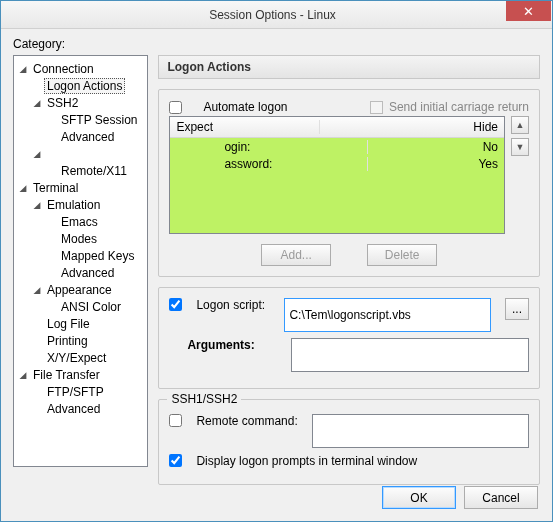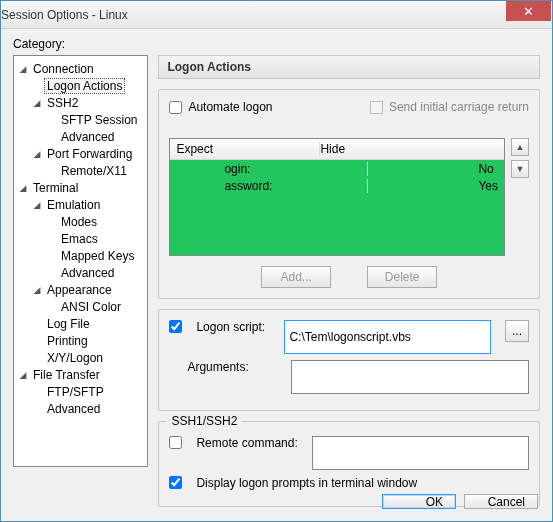--- a/index.html
+++ b/index.html
@@ -23,21 +23,21 @@
     height: 28px;
     background: linear-gradient(to bottom, #f7f7f7, #e8e8e8);
     border-bottom: 1px solid #d0d0d0;
     display: flex;
     align-items: center;
     position: relative;
   }
   .titlebar-title {
     position: absolute;
     left: 0; right: 8px;
-    text-align: left;
+    text-align: center;
     color: #333;
     font-size: 12px;
   }
   .close-btn {
     margin-left: auto;
     width: 45px;
     height: 20px;
     background: #c75050;
     color: #fff;
     display: flex;
@@ -123,22 +123,22 @@
     top: -8px;
     left: 8px;
     background: #f0f0f0;
     padding: 0 4px;
     color: #000;
   }
 
   .row-check {
     display: flex;
     align-items: center;
-    gap: 6px;
-    margin-bottom: 24px;
+    gap: 21px;
+    margin-bottom: 2px;
   }
   input[type="checkbox"] {
     width: 13px; height: 13px;
     margin: 0;
   }
   .inline-right {
     margin-left: auto;
     display: flex;
     align-items: center;
     gap: 6px;
@@ -151,35 +151,35 @@
     display: inline-block;
   }
 
   .list-wrap {
     display: flex;
     gap: 6px;
   }
   .listview {
     flex: 1;
     height: 118px;
-    background: #22c55e;
+    background: #bef264;
     border: 1px solid #828790;
   }
   .lv-head {
     display: flex;
     background: linear-gradient(to bottom, #fdfdfd, #ececec);
     border-bottom: 1px solid #d6d6d6;
     height: 21px;
     align-items: center;
     font-size: 12px;
     color: #000;
   }
   .lv-col1 { width: 150px; padding-left: 6px; border-right: 1px solid #e0e0e0; }
   .lv-col2 { width: 110px; padding-left: 6px; border-right: 1px solid #e0e0e0; }
-  .lv-col3 { flex: 1; text-align: left; padding-right: 6px; }
+  .lv-col3 { flex: 1; text-align: right; padding-right: 6px; }
   .lv-body { }
   .lv-row {
     display: flex;
     height: 17px;
     align-items: center;
     font-size: 12px;
     color: #000;
     padding-left: 48px;
   }
   .scroll-buttons {
@@ -223,42 +223,42 @@
   }
   .btn.small { min-width: 24px; padding: 0 4px; }
 
   .form-row {
     display: flex;
     align-items: flex-start;
     gap: 14px;
     margin-bottom: 6px;
   }
   .form-row .label { width: 90px; color: #000; }
-  .form-row.indent .label { padding-left: 18px; width: 108px; }
+  .form-row.indent .label { padding-left: 18px; width: 108px; font-weight: bold; }
   input[type="text"] {
     height: 20px;
     border: 1px solid #828790;
     padding: 16px 4px;
     font-family: inherit;
     font-size: 12px;
     flex: 1;
     background: #fff;
   }
   input[type="text"].highlight {
     border: 1px solid #3399ff;
   }
 
   .footer {
     position: absolute;
     right: 14px;
     bottom: 12px;
     display: flex;
     gap: 8px;
   }
-  .footer .btn { min-width: 74px; height: 15px; text-align: right; }
+  .footer .btn { min-width: 74px; height: 23px; }
   .footer .btn.primary {
     border: 1px solid #3399ff;
     box-shadow: 0 0 0 1px #b6dbff inset;
   }
 </style>
 </head>
 <body>
 
 <div class="window">
 
@@ -302,21 +302,20 @@
                       <div class="row">
                         <span class="tw"></span>
                         <span class="lbl">Advanced</span>
                       </div>
                     </li>
                 </ul>
               </li>
               <li>
                 <div class="row">
                     <span class="tw">◢</span>
-                    <span class="lbl">Port Forwarding</span>
                   </div>
                 <ul class="children">
                   <li>
                       <div class="row">
                         <span class="tw"></span>
                         <span class="lbl">Remote/X11</span>
                       </div>
                     </li>
                 </ul>
               </li>
@@ -330,27 +329,27 @@
             <ul class="children">
               <li>
                 <div class="row">
                     <span class="tw">◢</span>
                     <span class="lbl">Emulation</span>
                   </div>
                 <ul class="children">
                   <li>
                       <div class="row">
                         <span class="tw"></span>
+                        <span class="lbl">Emacs</span>
+                      </div>
+                    </li>
+                  <li>
+                      <div class="row">
+                        <span class="tw"></span>
                         <span class="lbl">Modes</span>
-                      </div>
-                    </li>
-                  <li>
-                      <div class="row">
-                        <span class="tw"></span>
-                        <span class="lbl">Emacs</span>
                       </div>
                     </li>
                   <li>
                       <div class="row">
                         <span class="tw"></span>
                         <span class="lbl">Mapped Keys</span>
                       </div>
                     </li>
                   <li>
                       <div class="row">
@@ -382,21 +381,21 @@
                 </li>
               <li>
                   <div class="row">
                     <span class="tw"></span>
                     <span class="lbl">Printing</span>
                   </div>
                 </li>
               <li>
                   <div class="row">
                     <span class="tw"></span>
-                    <span class="lbl">X/Y/Logon</span>
+                    <span class="lbl">X/Y/Expect</span>
                   </div>
                 </li>
             </ul>
           </li>
           <li>
             <div class="row">
                 <span class="tw">◢</span>
                 <span class="lbl">File Transfer</span>
               </div>
             <ul class="children">

